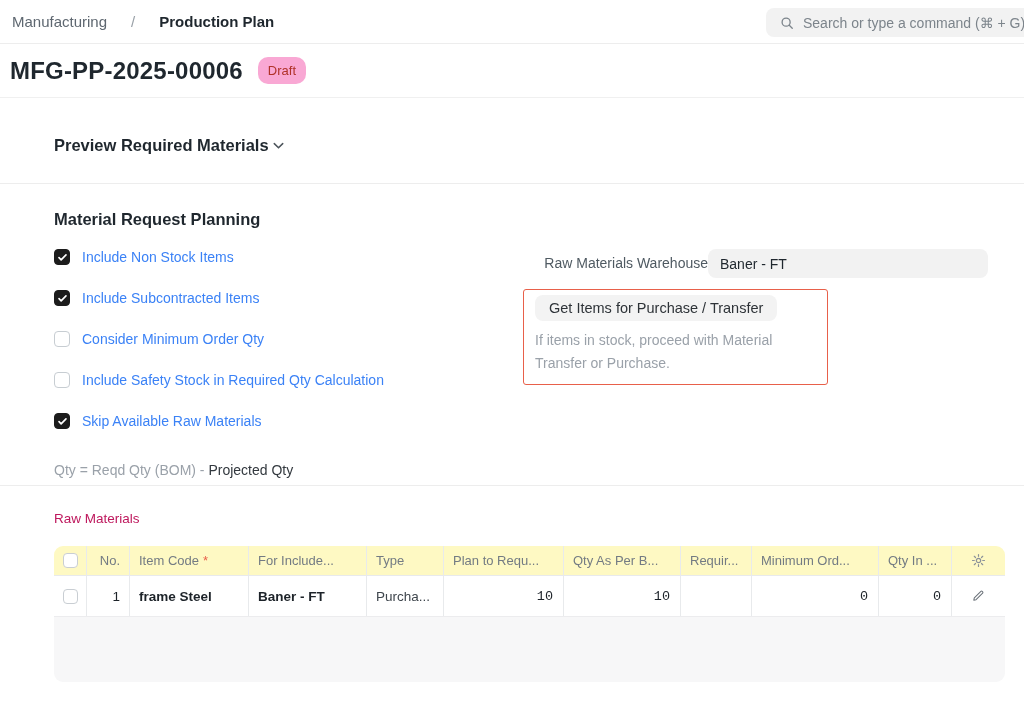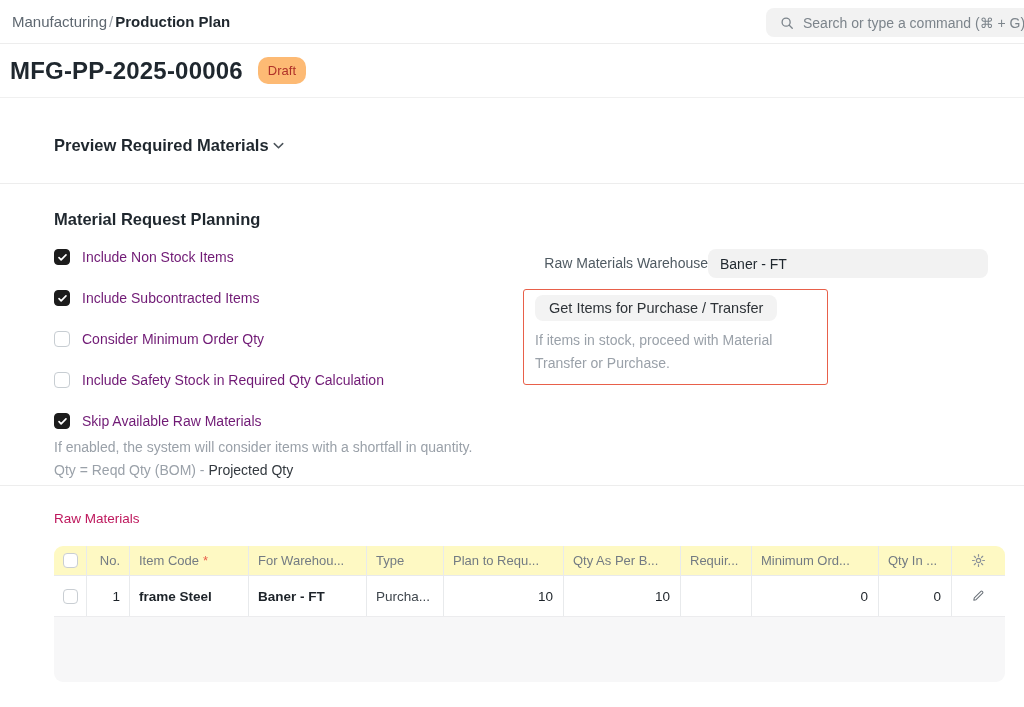--- a/index.html
+++ b/index.html
@@ -2,53 +2,53 @@
 <html><head>
 <meta charset="utf-8">
 <style>
   * { margin:0; padding:0; box-sizing:border-box; }
   html,body { width:1024px; height:707px; overflow:hidden; background:#fff;
     font-family:"Liberation Sans", sans-serif; color:#1f272e; }
 
   
   .navbar { position:relative; height:44px; border-bottom:1px solid #ededed;
     display:flex; align-items:center; padding-left:12px; }
-  .crumb { font-size:15px; color:#5e6770; display:flex; align-items:center; gap:2px; }
+  .crumb { font-size:15px; color:#5e6770; display:flex; align-items:center; gap:24px; }
   .crumb .sep { color:#99a0a7; }
   .crumb .current { color:#1f272e; font-weight:700; }
   .searchbar { position:absolute; left:766px; top:8px; width:320px; height:29px;
     background:#f2f2f2; border-radius:8px; display:flex; align-items:center;
     gap:9px; padding-left:14px; overflow:hidden; white-space:nowrap; }
   .searchbar span { font-size:14px; color:#7c848b; }
 
   
   .titlebar { height:54px; border-bottom:1px solid #f0f0f0; display:flex;
     align-items:center; padding-left:10px; }
   .titlebar h1 { font-size:24px; font-weight:700; letter-spacing:.2px; }
-  .badge { margin-left:15px; background:#fdba74; color:#b03229; font-size:13px;
+  .badge { margin-left:15px; background:#f9a8d4; color:#b03229; font-size:13px;
     font-weight:500; padding:6px 10px; border-radius:10px; }
 
   
   .section-preview { height:86px; border-bottom:1px solid #ededed;
     padding:38px 0 0 54px; }
   .collapse-head { display:inline-flex; align-items:center; gap:2px; cursor:pointer; }
   .collapse-head h2 { font-size:16.5px; font-weight:700; }
 
   
   .section-planning { border-bottom:1px solid #ededed; padding:26px 36px 3px 54px; }
   .section-planning h2 { font-size:16.5px; font-weight:700; margin-bottom:20px; }
   .plan-cols { display:flex; }
   .col-left { width:482px; }
   .cb-row { display:flex; align-items:center; gap:12px; margin-bottom:25px; cursor:pointer; }
   .cb { width:16px; height:16px; border-radius:4px; border:1px solid #c7cdd2;
     background:#fff; display:flex; align-items:center; justify-content:center; flex:none; }
   .cb svg { display:none; }
   .cb.checked { background:#1c1c1c; border-color:#1c1c1c; }
   .cb.checked svg { display:block; }
-  .cb-label { font-size:14px; font-weight:500; color:#701a75; }
+  .cb-label { font-size:14px; font-weight:500; color:#3b82f6; }
   .help { font-size:14px; color:#9aa1a9; line-height:23px; margin-top:7px; }
   .help .emph { color:#32383e; font-weight:500; }
 
   .col-right { flex:1; }
   .field-row { display:flex;text-align:right; }
   .field-label { width:172px; font-size:14px; color:#4f5a62; line-height:23px;
     padding-top:3px; }
   .field-input { flex:1; height:29px; background:#f2f2f2; border-radius:8px;
     font-size:14px; color:#1f272e; display:flex; align-items:center;
     padding:0 12px; cursor:text; }
@@ -75,21 +75,21 @@
   .gc-no { width:43px; justify-content:flex-end; padding-right:9px; }
   .gc-item { width:119px; }
   .gc-wh { width:118px; }
   .gc-type { width:77px; }
   .gc-plan { width:120px; }
   .gc-bom { width:117px; }
   .gc-req { width:71px; }
   .gc-min { width:127px; }
   .gc-qtyin { width:73px; }
   .gc-tools { width:52px; justify-content:center; }
-  .num { justify-content:flex-end; padding-right:10px; }
+  .num { justify-content:flex-end; padding-right:10px;font-family:Liberation Mono, monospace; }
   .bold-cell { font-weight:700; }
   .type-cell { color:#3f464d; }
   .req-star { color:#e8604a; margin-left:4px; }
   .grid-cb { width:15px; height:15px; border-radius:4px; border:1px solid #c9ced3;
     background:#fff; cursor:pointer; }
   .grid-footer { background:#f7f7f8; height:65px; }
   .icon-btn { display:flex; align-items:center; justify-content:center; cursor:pointer; }
 </style>
 </head>
 <body>
@@ -163,21 +163,21 @@
       <div class="cb-row" style="margin-bottom:0;">
         <span class="cb checked">
             <svg width="11" height="11" viewBox="0 0 12 12">
               <path d="M2.2 6.2l2.3 2.3L9.8 3.2" stroke="#fff" stroke-width="1.8" fill="none" stroke-linecap="round" stroke-linejoin="round"></path>
             </svg>
           </span>
         <span class="cb-label">Skip Available Raw Materials</span>
       </div>
 
       <div class="help">
-        <span>If enabled, the system will consider items with a shortfall in quantity.</span><br>
+        <br>
         <span>Qty = Reqd Qty (BOM) - </span><span class="emph">Projected Qty</span>
       </div>
     </div>
 
     <div class="col-right">
       <div class="field-row">
         <div class="field-label">Raw Materials Warehouse</div>
         <div class="field-input">Baner - FT</div>
       </div>
 
@@ -199,21 +199,21 @@
   <div class="grid">
     <div class="grid-header">
       <div class="gcell gc-check">
           <span class="grid-cb"></span>
         </div>
       <div class="gcell gc-no">No.</div>
       <div class="gcell gc-item">
           <span>Item Code</span>
           <span class="req-star">*</span>
         </div>
-      <div class="gcell gc-wh">For Warehou...</div>
+      <div class="gcell gc-wh">For Include...</div>
       <div class="gcell gc-type">Type</div>
       <div class="gcell gc-plan">Plan to Requ...</div>
       <div class="gcell gc-bom">Qty As Per B...</div>
       <div class="gcell gc-req">Requir...</div>
       <div class="gcell gc-min">Minimum Ord...</div>
       <div class="gcell gc-qtyin">Qty In ...</div>
       <div class="gcell gc-tools icon-btn">
         <svg width="15" height="15" viewBox="0 0 16 16" fill="none" stroke="#8c939a" stroke-width="1.3" stroke-linecap="round">
             <circle cx="8" cy="8" r="2.3"></circle>
             <path d="M8 1.6v1.9M8 12.5v1.9M1.6 8h1.9M12.5 8h1.9M3.5 3.5l1.3 1.3M11.2 11.2l1.3 1.3M12.5 3.5l-1.3 1.3M4.8 11.2l-1.3 1.3"></path>

